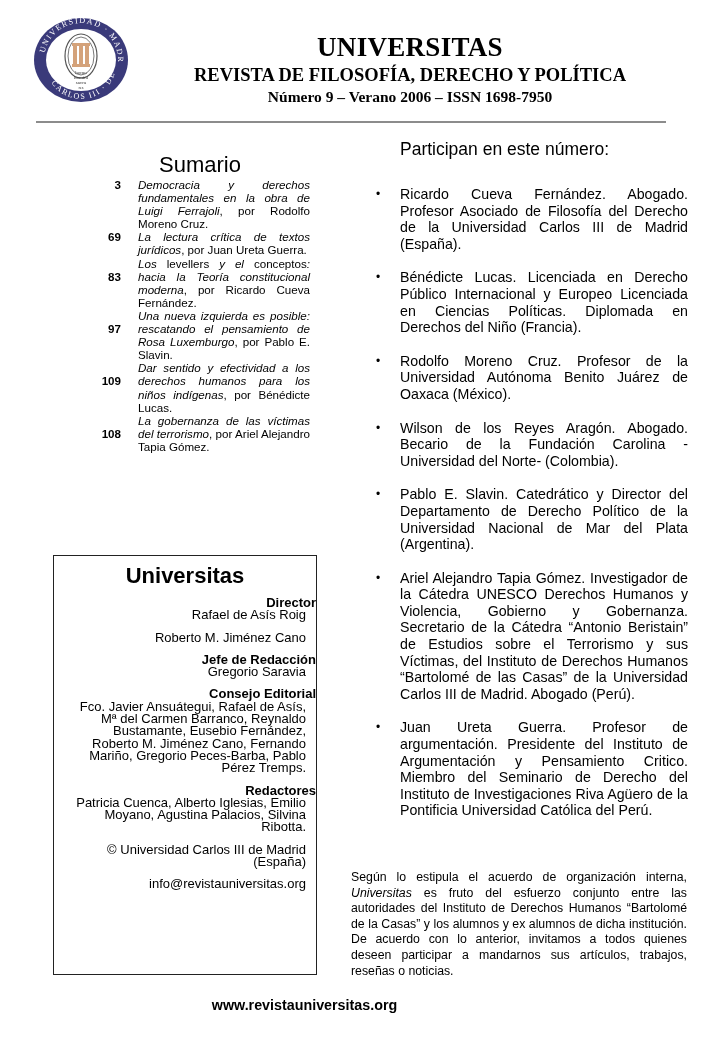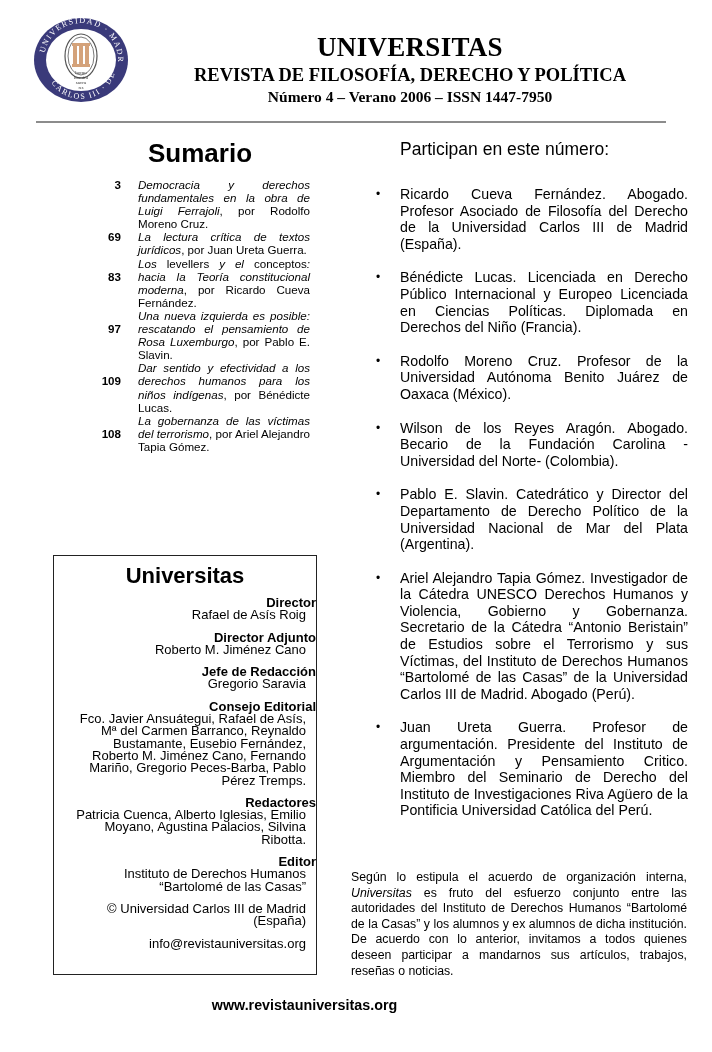--- a/index.html
+++ b/index.html
@@ -8,21 +8,21 @@
   .seal { position: absolute; left: 32px; top: 16px; width: 98px; height: 88px; }
 
   .masthead { position: absolute; left: 150px; top: 33px; width: 520px; text-align: center; font-family: "Liberation Serif", serif; font-weight: bold; }
   .mast-title { font-size: 27px; line-height: 28px; letter-spacing: 0.3px; }
   .mast-sub { font-size: 18.5px; line-height: 22px; margin-top: 3px; }
   .mast-issue { font-size: 15.5px; line-height: 19px; margin-top: 1px; }
 
   .rule { position: absolute; left: 36px; top: 121px; width: 630px; height: 0; border-top: 2px solid #8c8c8c; }
 
   
-  .sumario-title { position: absolute; left: 90px; top: 140px; width: 220px; text-align: center; font-size: 26px; font-weight: bold; line-height: 26px; }
+  .sumario-title { position: absolute; left: 90px; top: 152px; width: 220px; text-align: center; font-size: 22px; font-weight: normal; line-height: 26px; }
   .toc { position: absolute; left: 96px; top: 178px; width: 214px; font-size: 11.6px; line-height: 13.1px; }
   .toc-item { position: relative; padding-left: 42px; }
   .toc-num { position: absolute; left: 0; width: 25px; text-align: right; font-weight: bold; }
   .toc-text { display: block; width: 172px; text-align: justify; }
   .toc-item.mid .toc-num { top: 13.1px; }
   .toc-text em { font-style: italic; }
 
   
   .ubox { position: absolute; left: 53px; top: 555px; width: 264px; height: 420px; border: 1px solid #222; box-sizing: border-box; text-align: center; }
   .ubox-title { font-size: 22px; font-weight: bold; margin-top: 7px; line-height: 26px; }
@@ -69,21 +69,21 @@
   <rect x="40" y="48" width="18" height="3" fill="#d4a27a"></rect>
   <text x="49" y="58" font-family="Liberation Serif, serif" font-size="5" text-anchor="middle" fill="#333">homo</text>
   <text x="49" y="63" font-family="Liberation Serif, serif" font-size="5" text-anchor="middle" fill="#333">homini</text>
   <text x="49" y="68" font-family="Liberation Serif, serif" font-size="5" text-anchor="middle" fill="#333">sacra</text>
   <text x="49" y="73" font-family="Liberation Serif, serif" font-size="4.5" text-anchor="middle" fill="#333">res</text>
 </svg>
 
 <div class="masthead">
   <div class="mast-title">UNIVERSITAS</div>
   <div class="mast-sub">REVISTA DE FILOSOFÍA, DERECHO Y POLÍTICA</div>
-  <div class="mast-issue">Número 4 – Verano 2006 – ISSN 1447-7950</div>
+  <div class="mast-issue">Número 9 – Verano 2006 – ISSN 1698-7950</div>
 </div>
 
 <div class="rule"></div>
 
 <div class="sumario-title">Sumario</div>
 <div class="toc" id="toc">
     <div class="toc-item">
       <span class="toc-num">3</span>
       <span class="toc-text"><em>Democracia y derechos fundamentales en la obra de Luigi Ferrajoli</em><span>, por </span><span>Rodolfo Moreno Cruz.</span></span>
     </div>
@@ -110,38 +110,33 @@
   </div>
 
 <div class="ubox">
   <div class="ubox-title">Universitas</div>
   <div id="staff-sections">
       <div class="ubox-sec first">
         <div class="ubox-head">Director</div>
         <div class="ubox-body">Rafael de Asís Roig</div>
       </div>
       <div class="ubox-sec">
-        <div class="ubox-head">Director Adjunto</div>
         <div class="ubox-body">Roberto M. Jiménez Cano</div>
       </div>
       <div class="ubox-sec">
         <div class="ubox-head">Jefe de Redacción</div>
         <div class="ubox-body">Gregorio Saravia</div>
       </div>
       <div class="ubox-sec">
         <div class="ubox-head">Consejo Editorial</div>
         <div class="ubox-body">Fco. Javier Ansuátegui, Rafael de Asís, Mª del Carmen Barranco, Reynaldo Bustamante, Eusebio Fernández, Roberto M. Jiménez Cano, Fernando Mariño, Gregorio Peces-Barba, Pablo Pérez Tremps.</div>
       </div>
       <div class="ubox-sec">
         <div class="ubox-head">Redactores</div>
         <div class="ubox-body">Patricia Cuenca, Alberto Iglesias, Emilio Moyano, Agustina Palacios, Silvina Ribotta.</div>
-      </div>
-      <div class="ubox-sec">
-        <div class="ubox-head">Editor</div>
-        <div class="ubox-body">Instituto de Derechos Humanos “Bartolomé de las Casas”</div>
       </div>
       <div class="ubox-sec">
         <div class="ubox-body">© Universidad Carlos III de Madrid (España)</div>
       </div>
       <div class="ubox-sec">
         <div class="ubox-body">info@revistauniversitas.org</div>
       </div>
     </div>
 </div>
 

